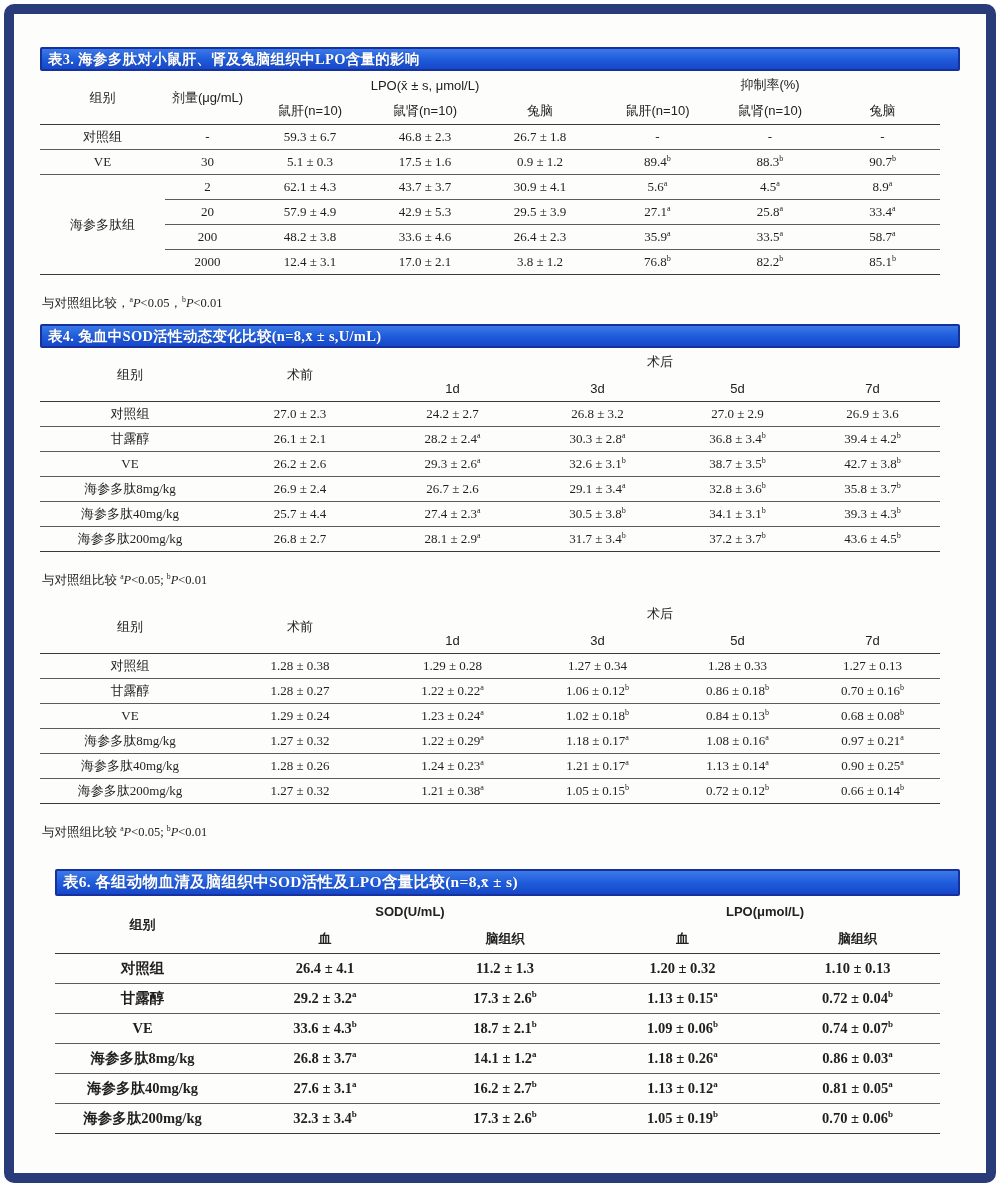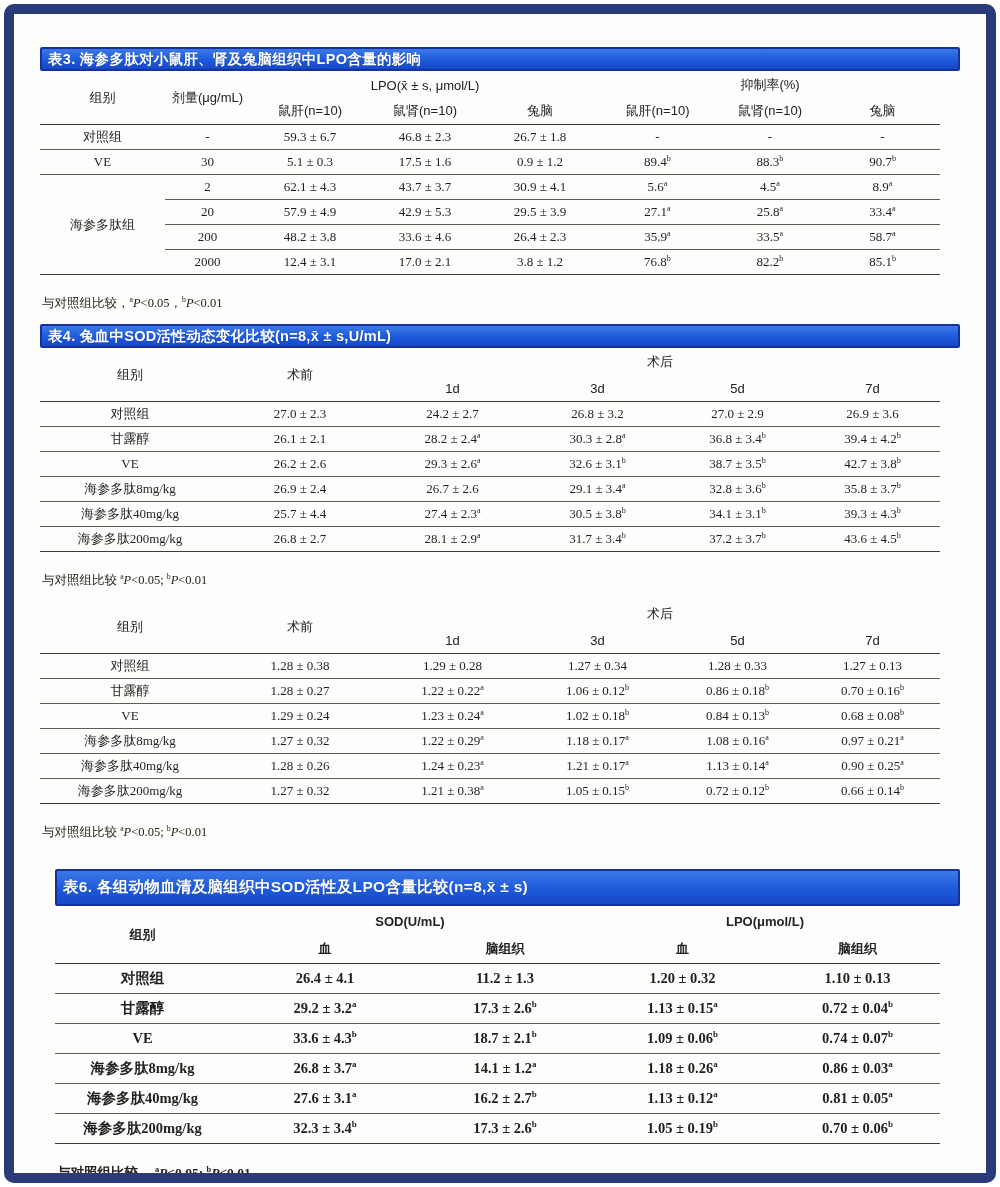--- a/index.html
+++ b/index.html
@@ -1,31 +1,31 @@
 <!DOCTYPE html>
 <html><head>
 <meta charset="utf-8">
 <style>
   html,body{margin:0;padding:0;background:#ffffff;}
   body{width:1000px;height:1187px;position:relative;font-family:"Liberation Serif","DejaVu Serif",serif;color:#1d1c1a;}
   .frame{box-sizing:border-box;margin:4px;width:992px;height:1179px;border:10px solid #2a3b7a;border-radius:10px;background:#fdfdfb;padding:33px 26px 16px 26px;overflow:hidden;}
   .tbl-section{margin:0;}
-  .title-bar{box-sizing:border-box;height:24px;display:flex;align-items:center;background:linear-gradient(180deg,#3b79e8 0%,#1d5ada 55%,#1748c8 100%);border:2px solid #16309e;border-radius:2px;color:#ffffff;font-family:Liberation Sans, sans-serif;font-weight:bold;font-size:14.5px;padding:0 6px;letter-spacing:0.3px;text-shadow:0 0 1px rgba(0,0,40,.4);}
+  .title-bar{box-sizing:border-box;height:24px;display:flex;align-items:center;background:linear-gradient(180deg,#3b79e8 0%,#1d5ada 55%,#1748c8 100%);border:2px solid #16309e;border-radius:2px;color:#ffffff;font-family:Liberation Serif, serif;font-weight:bold;font-size:14.5px;padding:0 6px;letter-spacing:0.3px;text-shadow:0 0 1px rgba(0,0,40,.4);}
   table{border-collapse:collapse;table-layout:fixed;width:900px;margin-top:1px;border-bottom:1.4px solid #3b3a36;}
   th,td{text-align:center;padding:0 2px;overflow:hidden;white-space:nowrap;vertical-align:middle;}
   th{font-family:"Liberation Sans","DejaVu Sans",sans-serif;font-weight:400;font-size:13px;height:26px;color:#222120;}
   td{font-size:13px;height:24px;color:#201f1d;}
   tbody tr:first-child td{border-top:1.4px solid #3b3a36;}
   tbody td{border-top:1px solid #5f5c55;}
   sup{font-size:0.62em;vertical-align:super;line-height:0;}
   .footnote{font-size:12.5px;margin:20px 0 13px 2px;color:#24231f;height:16px;}
   .footnote i,.cell i{font-style:italic;}
   
   .t6{margin-top:29px;margin-left:15px;}
-  .t6 .title-bar{height:37px;font-size:15.5px;border-width:2px;}
+  .t6 .title-bar{height:27px;font-size:15.5px;border-width:2px;}
   .t6 table{width:885px;}
   .t6 th{font-size:13px;height:28px;font-weight:700;}
   .t6 td{font-size:14.5px;height:29px;font-weight:600;}
   .t6 .footnote{font-size:13.5px;font-weight:600;}
 </style>
 </head>
 <body>
 
 <div class="frame">
 
@@ -337,16 +337,15 @@
           </tr>
           <tr>
             <td class="cell">海参多肽200mg/kg</td>
             <td class="cell">32.3 ± 3.4<sup>b</sup></td>
             <td class="cell">17.3 ± 2.6<sup>b</sup></td>
             <td class="cell">1.05 ± 0.19<sup>b</sup></td>
             <td class="cell">0.70 ± 0.06<sup>b</sup></td>
           </tr>
         </tbody>
       </table>
-    <p class="footnote">与对照组比较， <sup>a</sup><i>P</i>&lt;0.05; <sup>b</sup><i>P</i>&lt;0.01</p>
   </section>
 
 </div>
 
 </body></html>

